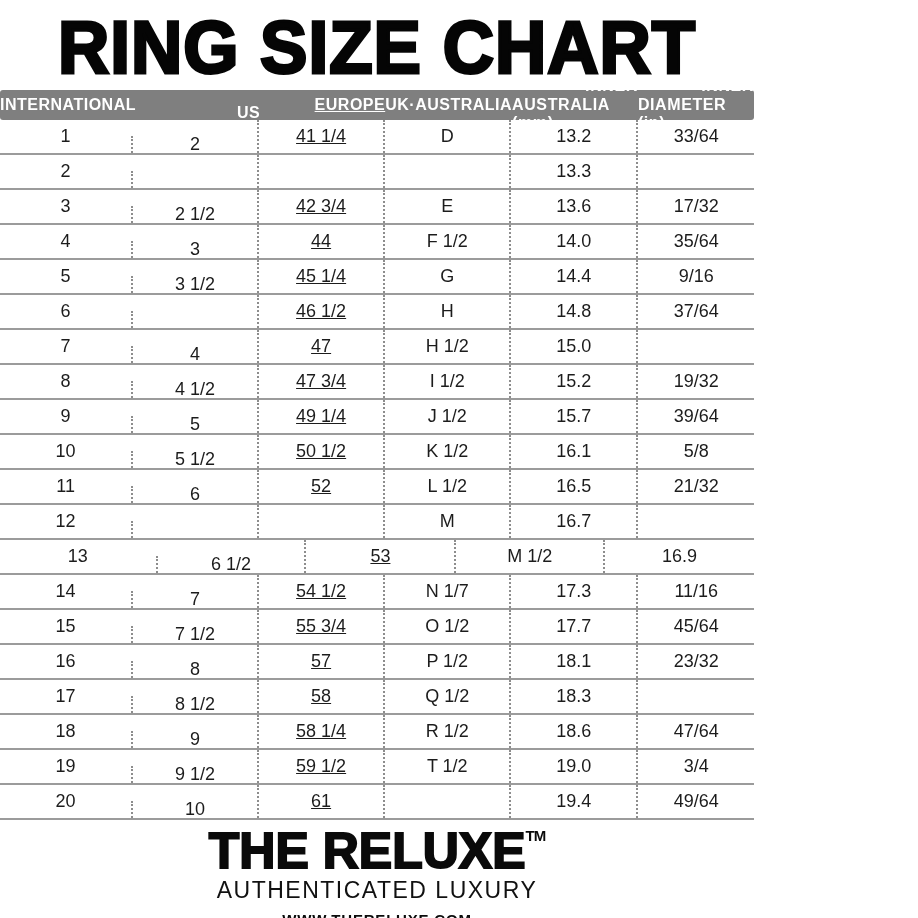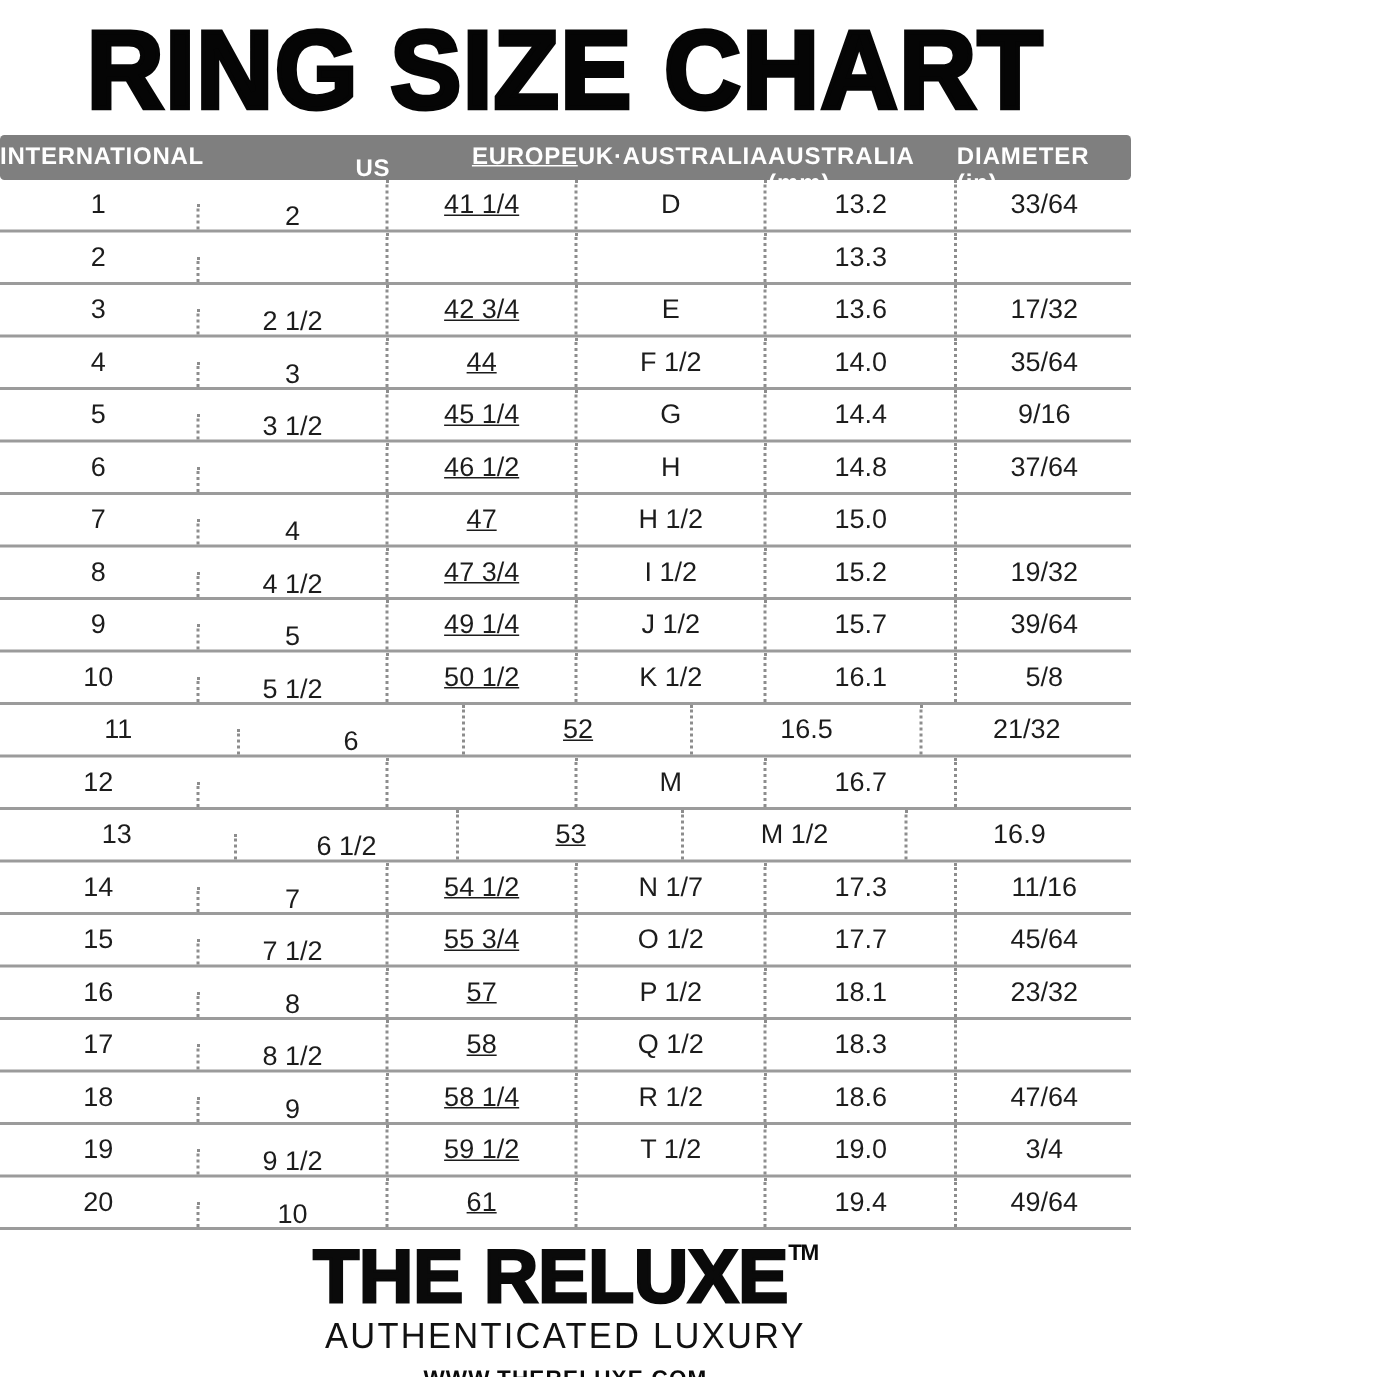--- a/index.html
+++ b/index.html
@@ -220,20 +220,21 @@
           <div class="tcell c1">5 1/2</div>
           <div class="tcell c2">50 1/2</div>
           <div class="tcell c3">K 1/2</div>
           <div class="tcell c4">16.1</div>
           <div class="tcell c5">5/8</div>
         </div>
         <div class="trow">
           <div class="tcell c0">11</div>
           <div class="tcell c1">6</div>
           <div class="tcell c2">52</div>
+          <div class="tcell c3">L 1/2</div>
           <div class="tcell c4">16.5</div>
           <div class="tcell c5">21/32</div>
         </div>
         <div class="trow">
           <div class="tcell c0">12</div>
           <div class="tcell c1"></div>
           <div class="tcell c2"></div>
           <div class="tcell c3">M</div>
           <div class="tcell c4">16.7</div>
           <div class="tcell c5"></div>

